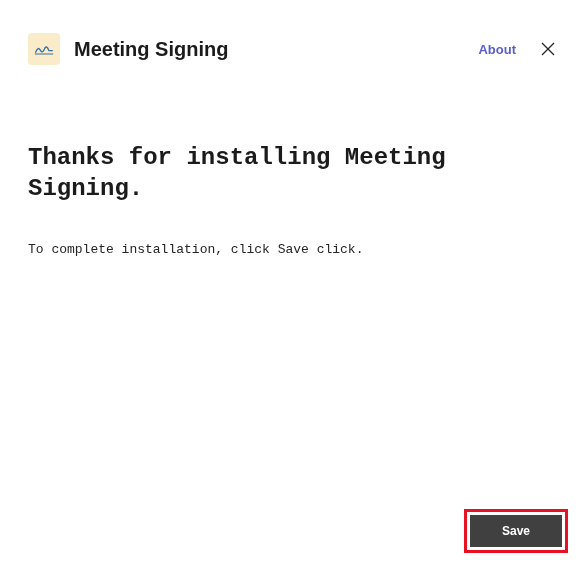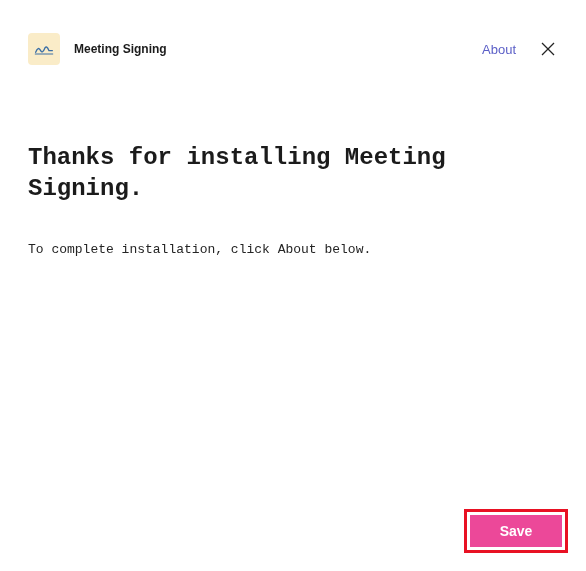--- a/index.html
+++ b/index.html
@@ -30,31 +30,31 @@
       align-items: center;
       justify-content: center;
       margin-right: 14px;
       flex-shrink: 0;
     }
     .app-icon svg {
       width: 20px;
       height: 14px;
     }
     .app-title {
-      font-size: 12px;
+      font-size: 20px;
       font-weight: 700;
       color: #1b1b1b;
       flex: 1;
     }
     .about-link {
       font-size: 13px;
       color: #5b5fc7;
       cursor: pointer;
       margin-right: 22px;
-      font-weight: 400;
+      font-weight: 700;
     }
     .close-btn {
       width: 20px;
       height: 20px;
       display: flex;
       align-items: center;
       justify-content: center;
       cursor: pointer;
       color: #242424;
     }
@@ -82,23 +82,23 @@
       position: absolute;
       bottom: 18px;
       right: 18px;
     }
     .save-wrap {
       border: 3px solid #e81123;
       padding: 3px;
       display: inline-block;
     }
     .save-btn {
-      background: #ec4899;
+      background: #404040;
       color: #ffffff;
-      font-size: 14px;
+      font-size: 12px;
       font-weight: 600;
       border: none;
       padding: 0 22px;
       height: 32px;
       min-width: 92px;
       cursor: pointer;
       font-family: inherit;
       display: flex;
       align-items: center;
       justify-content: center;
@@ -119,20 +119,20 @@
   <div class="close-btn">
     <svg viewBox="0 0 14 14">
       <line x1="1" y1="1" x2="13" y2="13" stroke="currentColor" stroke-width="1.2"></line>
       <line x1="13" y1="1" x2="1" y2="13" stroke="currentColor" stroke-width="1.2"></line>
     </svg>
   </div>
 </div>
 
 <div class="content">
   <h1 class="heading">Thanks for installing Meeting Signing.</h1>
-  <p class="subtext">To complete installation, click About below.</p>
+  <p class="subtext">To complete installation, click Save click.</p>
 </div>
 
 <div class="footer">
   <div class="save-wrap">
     <button class="save-btn">Save</button>
   </div>
 </div>
 
 </body></html>

